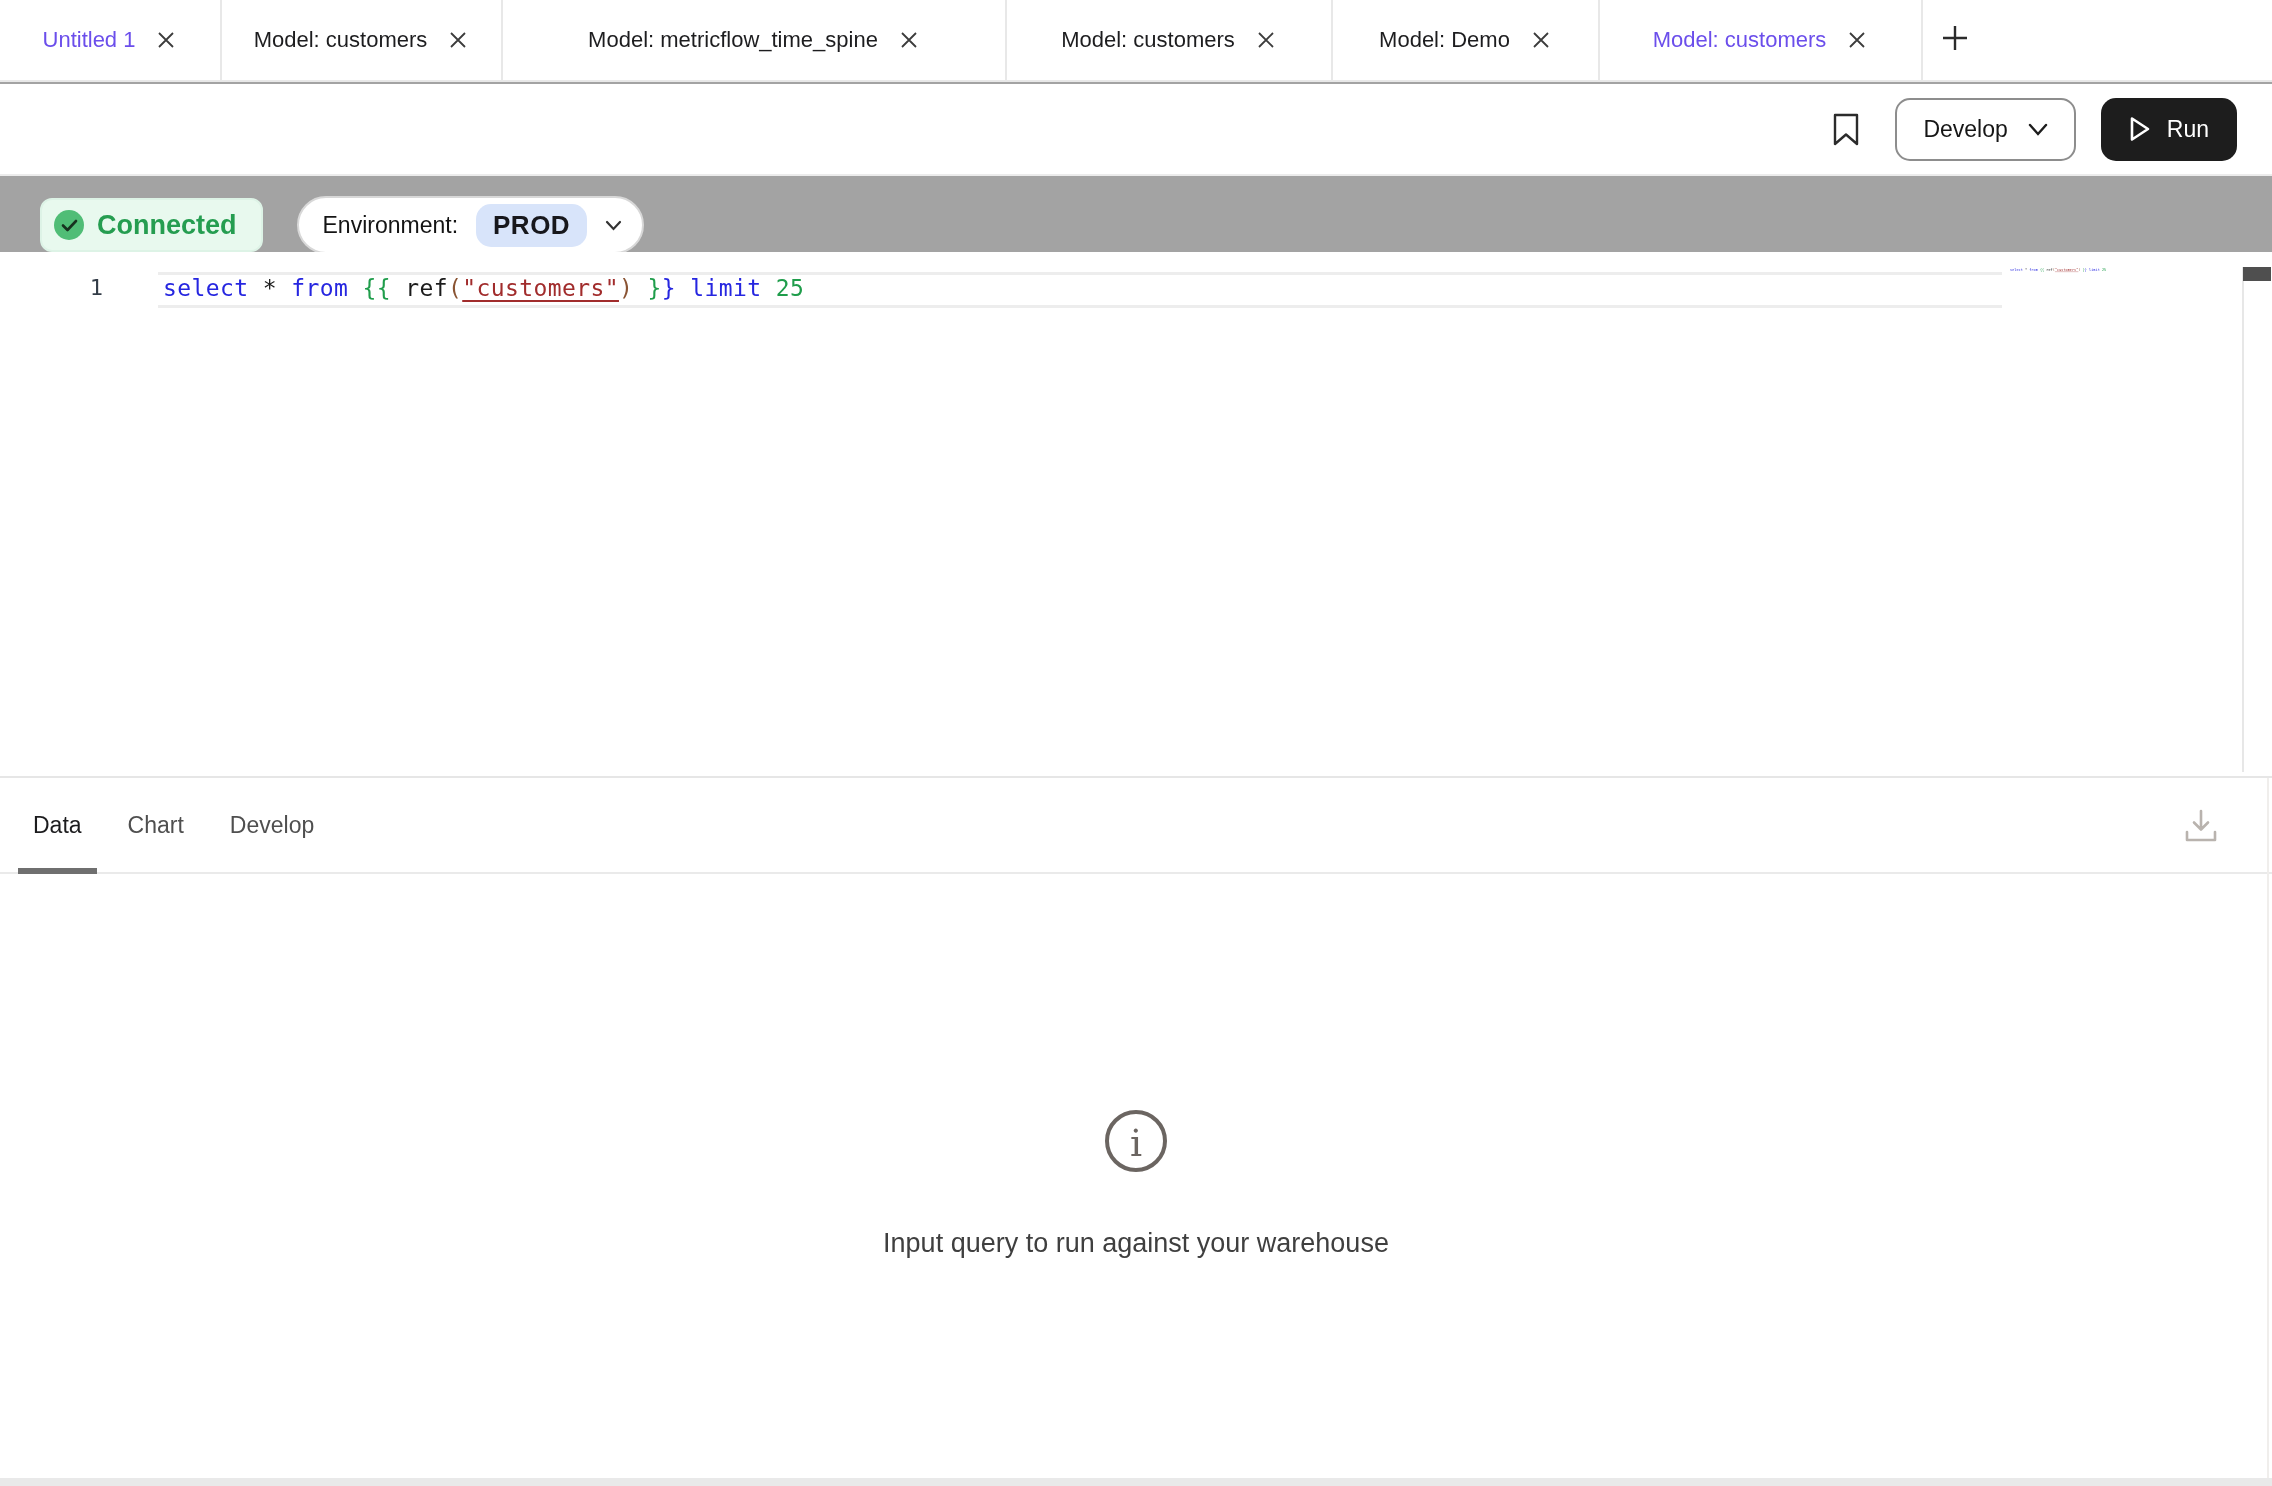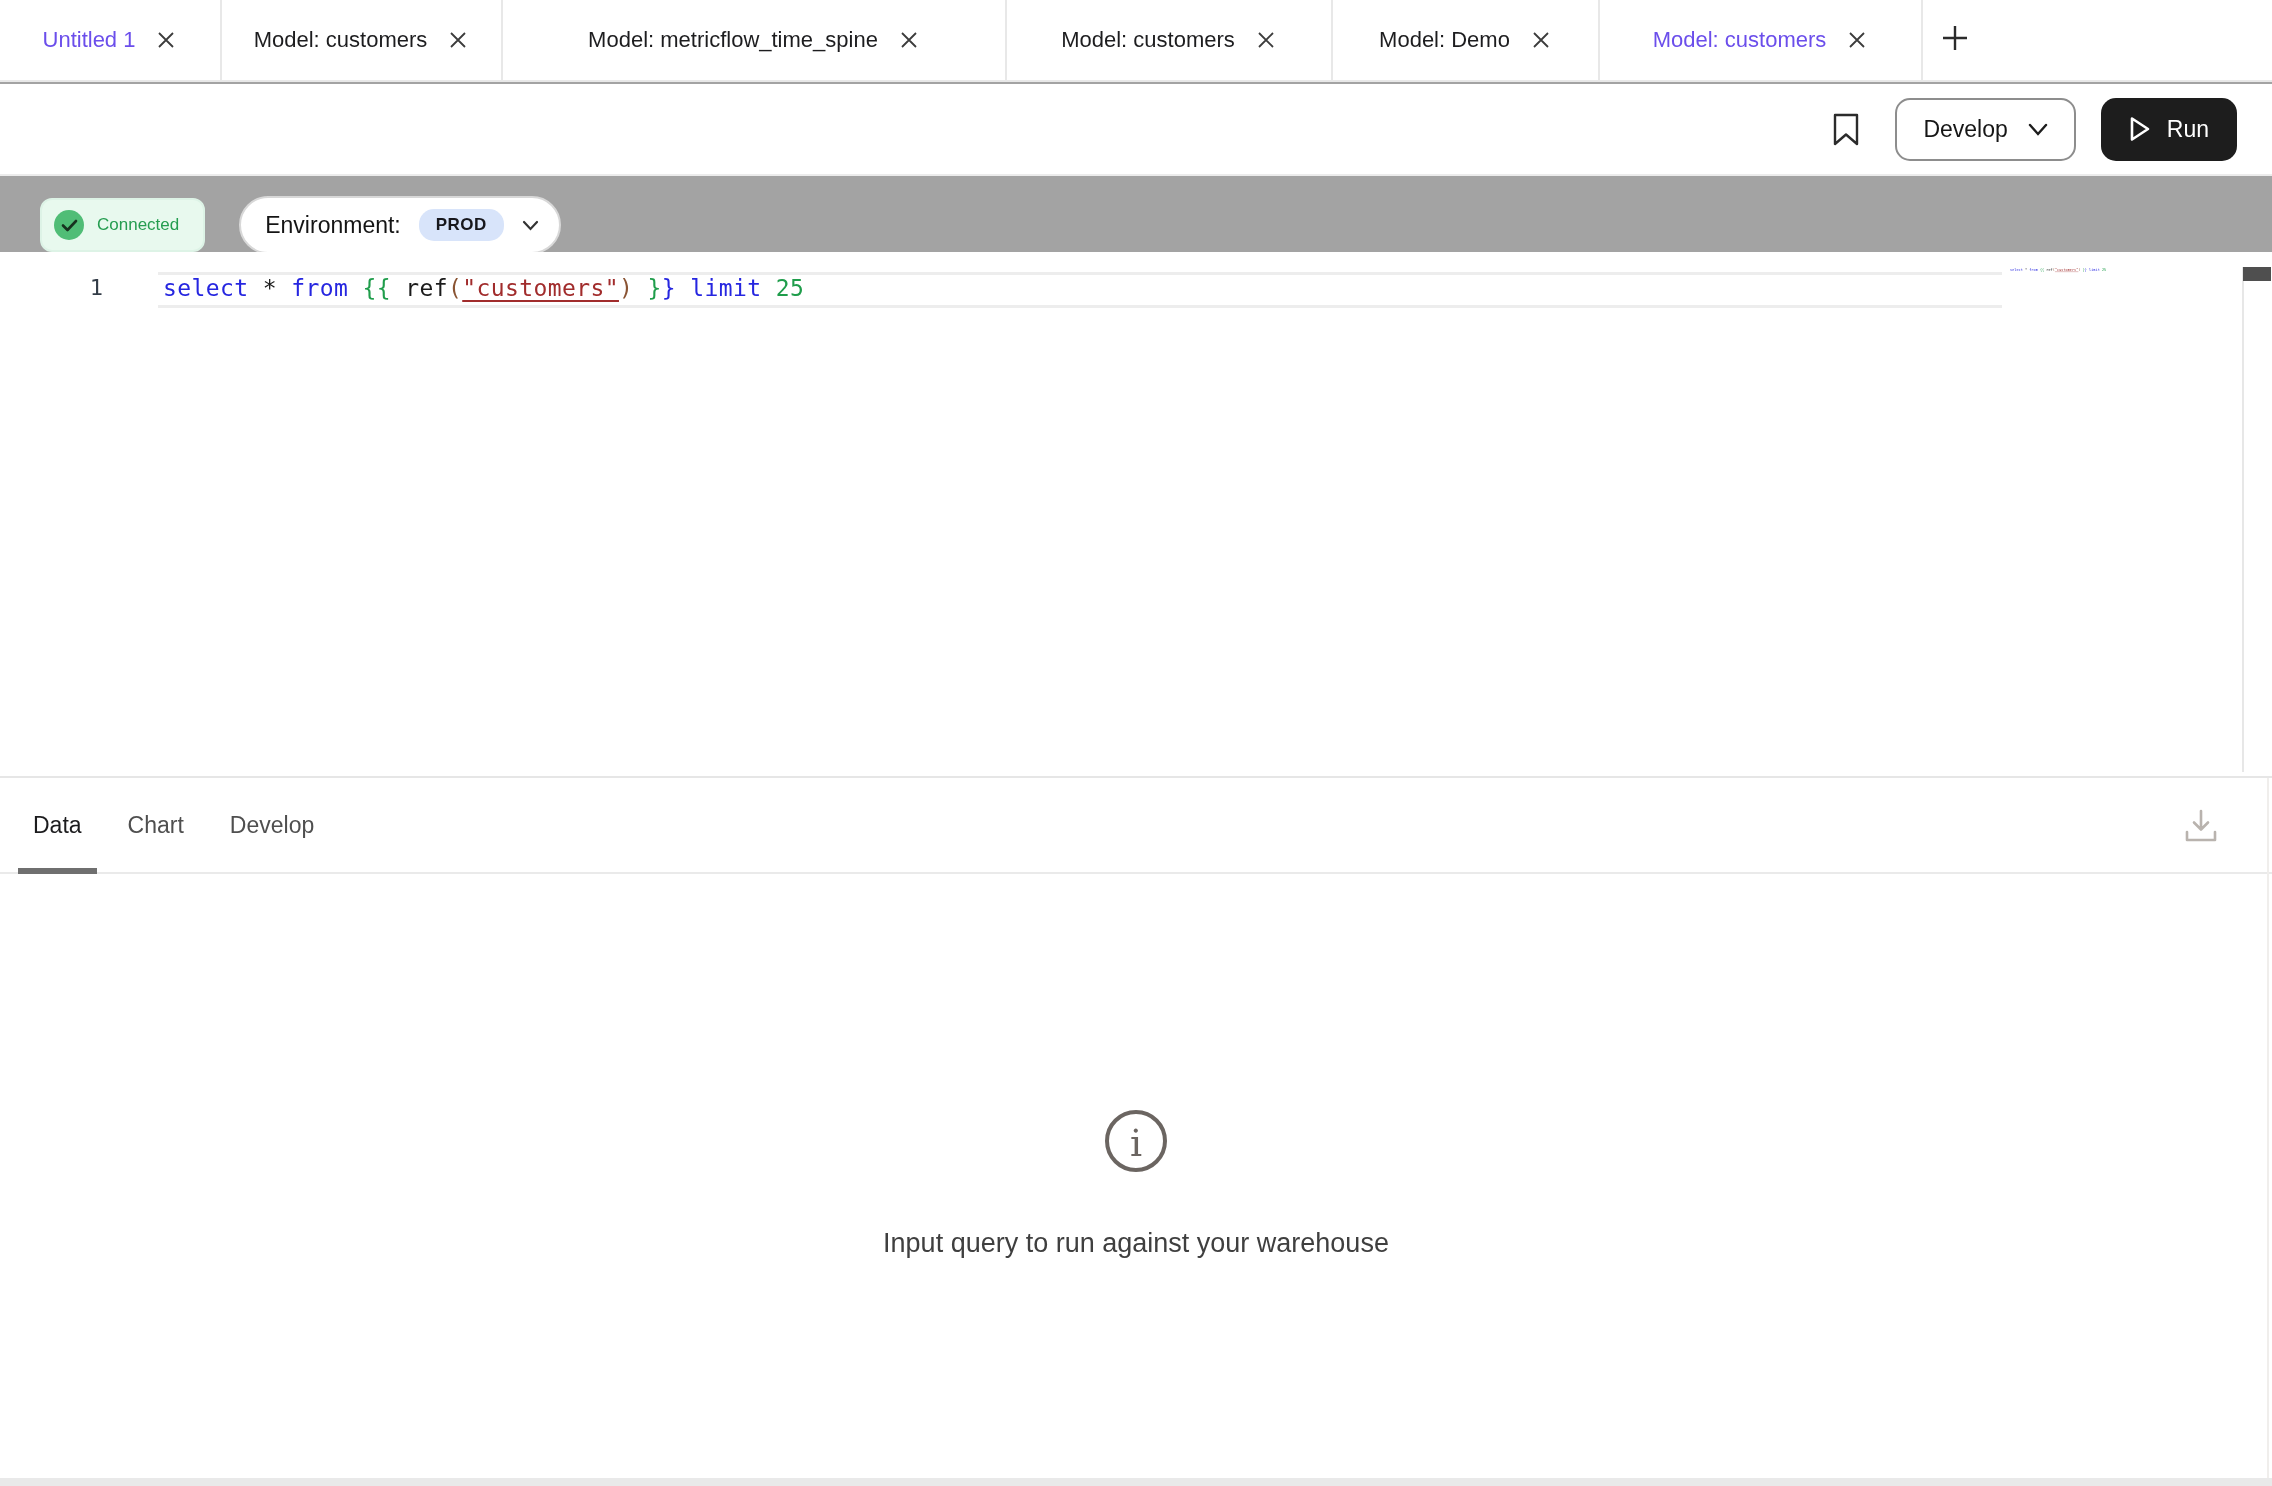--- a/index.html
+++ b/index.html
@@ -19,24 +19,24 @@
   
   .toolbar { position:absolute; top:84px; left:0; width:2272px; height:92px; display:flex; align-items:center; justify-content:flex-end; padding-right:35px; border-bottom:2px solid #ececec; background:#fff; }
   .bookmark-btn { margin-right:36px; display:flex; align-items:center; cursor:pointer; }
   .develop-btn { height:63px; padding:4px 26px; border:2px solid #8d8d8d; border-radius:15px; background:#fff; display:flex; align-items:center; gap:20px; font-size:23px; color:#161616; cursor:pointer; margin-right:25px; }
   .run-btn { height:63px; padding:0 28px; border:none; border-radius:15px; background:#1d1d1d; display:flex; align-items:center; gap:16px; font-size:23px; font-weight:400; color:#ffffff; cursor:pointer; }
 
   
   .statusrow { position:absolute; top:196px; left:40px; display:flex; align-items:center; gap:34px; }
   .connected-badge { height:54px; padding:0 24px 0 12px; border-radius:12px; background:#e8f9ee; border:2px solid #ddf3e6; display:flex; align-items:center; gap:13px; }
   .connected-dot { width:30px; height:30px; border-radius:50%; background:#50bd76; display:flex; align-items:center; justify-content:center; }
-  .connected-label { font-size:17px; font-weight:400; color:#259d50; }
+  .connected-label { font-size:27px; font-weight:700; color:#259d50; }
   .env-pill { height:58px; padding:0 20px 0 24px; border-radius:29px; border:2px solid #d8d8d8; background:#fff; display:flex; align-items:center; gap:18px; cursor:pointer; }
   .env-label { font-size:23px; color:#141414; }
-  .env-chip { background:#d8e4fa; border-radius:15px; padding:6px 17px; font-size:17px; font-weight:600; color:#17171c; letter-spacing:0.5px; }
+  .env-chip { background:#d8e4fa; border-radius:15px; padding:6px 17px; font-size:26px; font-weight:600; color:#17171c; letter-spacing:0.5px; }
 
   
   .editor { position:absolute; top:252px; left:0; width:2272px; height:524px; background:#fff; }
   .active-line-band { position:absolute; left:158px; top:20px; width:1844px; height:36px; border-top:3px solid #ededed; border-bottom:3px solid #ededed; }
   .gutter-num { position:absolute; left:0; top:23px; width:103px; text-align:right; font-family:"DejaVu Sans Mono", monospace; font-size:22px; color:#333c47; }
   .code-line { position:absolute; left:163px; top:23px; font-family:"DejaVu Sans Mono", monospace; font-size:23px; letter-spacing:0.4px; white-space:pre; }
   .tok-kw { color:#2626e0; }
   .tok-plain { color:#1b1b1b; }
   .tok-jinja { color:#1f9d4b; }
   .tok-paren { color:#8a5433; }

